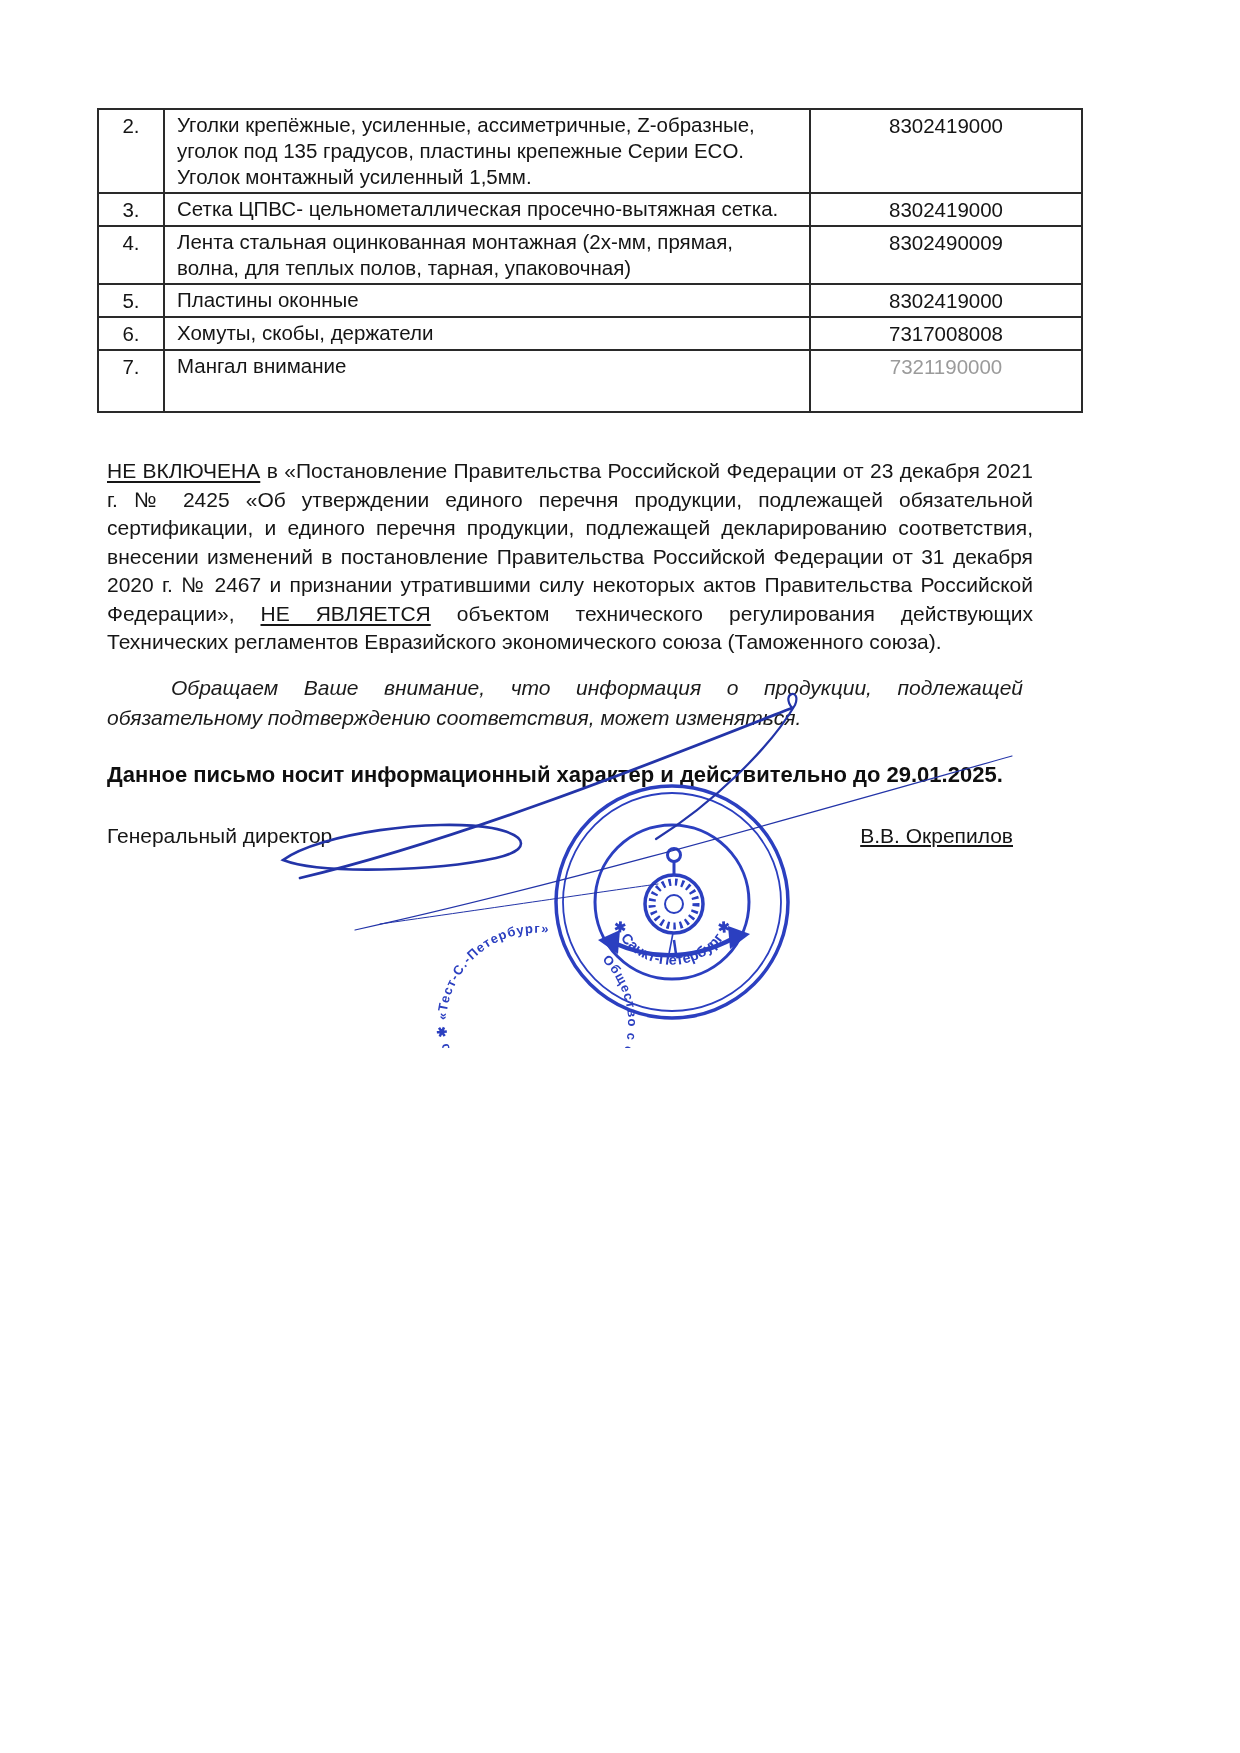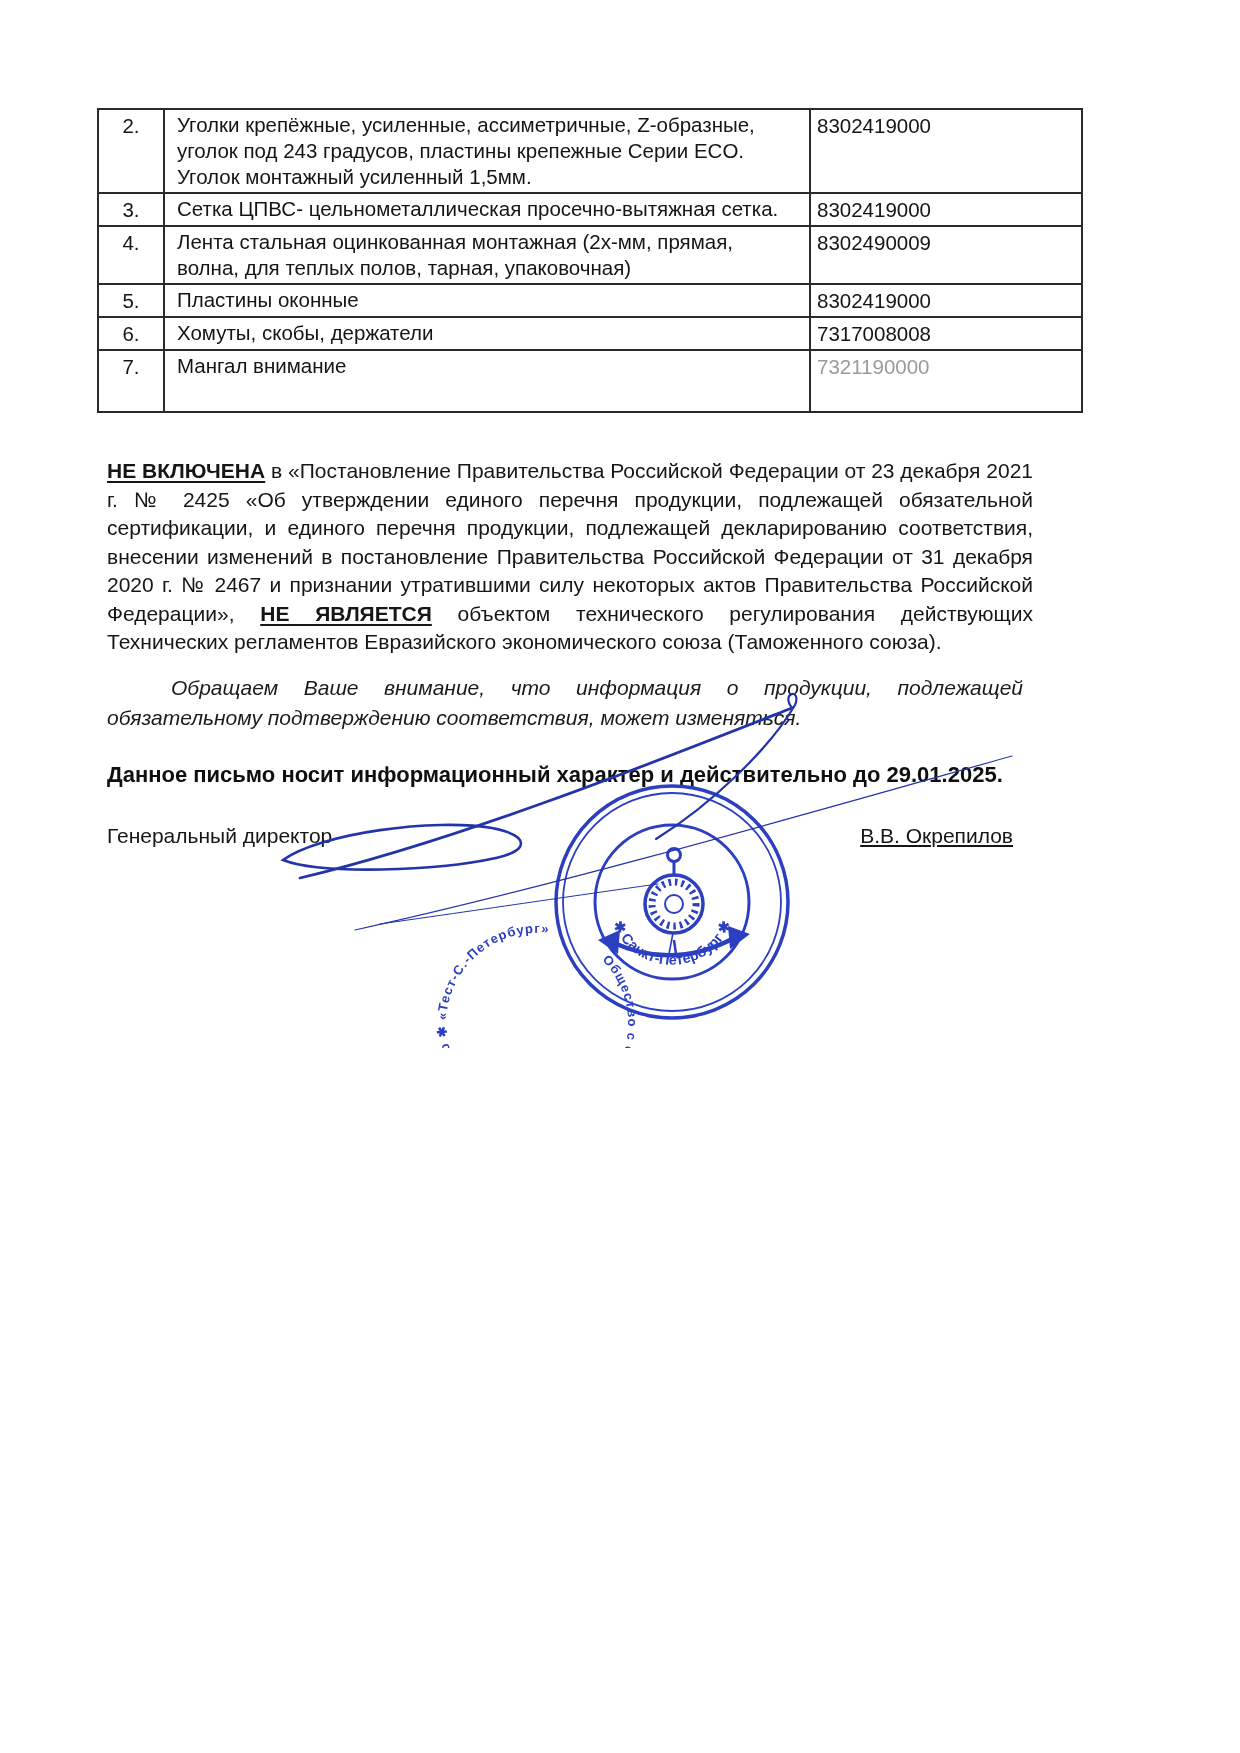--- a/index.html
+++ b/index.html
@@ -23,40 +23,40 @@
     line-height:26px;
     color:#151515;
   }
   .product-table td{
     border:2px solid #2a2a2a;
     vertical-align:top;
     padding:2px 6px;
   }
   .product-table td.num{width:52px;text-align:center;padding-top:3px;}
   .product-table td.desc{width:618px;padding-left:12px;padding-right:14px;}
-  .product-table td.code{width:258px;text-align:left;padding-top:3px;}
+  .product-table td.code{width:258px;text-align:center;padding-top:3px;}
   .product-table tr:nth-child(1){height:82px;}
   .product-table tr:nth-child(2){height:28px;}
   .product-table tr:nth-child(3){height:54px;}
   .product-table tr:nth-child(4){height:28px;}
   .product-table tr:nth-child(5){height:28px;}
   .product-table tr:nth-child(6){height:62px;}
   .product-table .muted{color:#9b9b9b;margin-top:40px;}
   
   .para-main{
     position:absolute;
     left:107px; top:436px;
     width:926px;
     font-size:21px;
     line-height:28.5px;
     text-align:justify;
     color:#161616;
   }
   .para-main .hl{
-    font-weight:bold;
+    font-weight:normal;
     text-decoration:underline;
     text-decoration-thickness:2px;
     text-underline-offset:3px;
     margin-top:20px;
   }
   .para-note{
     position:absolute;
     left:107px; top:652px;
     width:916px;
     font-size:21px;
@@ -105,21 +105,21 @@
 </style>
 </head>
 <body>
 
 <div class="page">
 
   <table class="product-table">
     <tbody>
         <tr>
       <td class="num">2.</td>
-      <td class="desc">Уголки крепёжные, усиленные, ассиметричные, Z-образные, уголок под 243 градусов, пластины крепежные Серии ECO. Уголок монтажный усиленный 1,5мм.</td>
+      <td class="desc">Уголки крепёжные, усиленные, ассиметричные, Z-образные, уголок под 135 градусов, пластины крепежные Серии ECO. Уголок монтажный усиленный 1,5мм.</td>
       <td class="code">8302419000</td>
     </tr>
         <tr>
       <td class="num">3.</td>
       <td class="desc">Сетка ЦПВС- цельнометаллическая просечно-вытяжная сетка.</td>
       <td class="code">8302419000</td>
     </tr>
         <tr>
       <td class="num">4.</td>
       <td class="desc">Лента стальная оцинкованная монтажная (2х-мм, прямая, волна, для теплых полов, тарная, упаковочная)</td>

